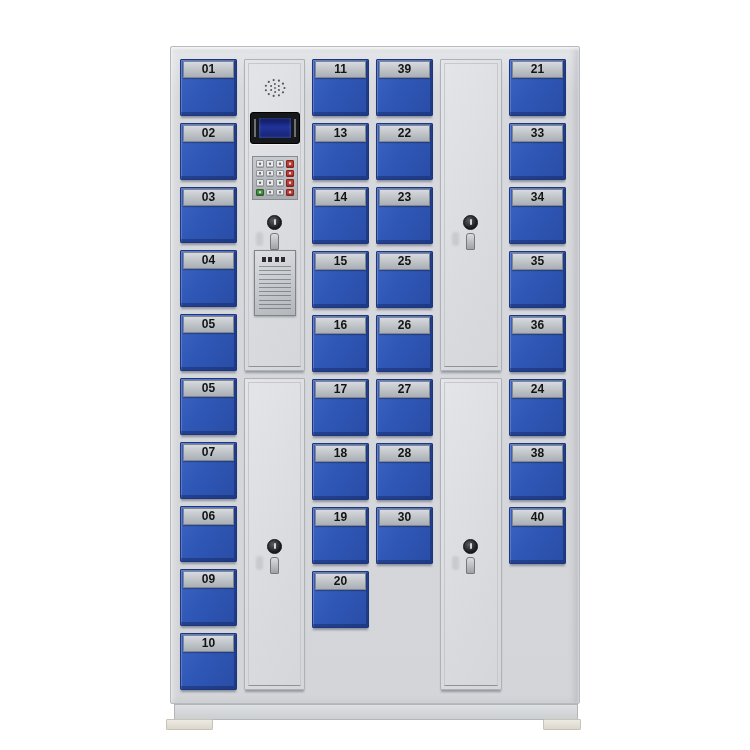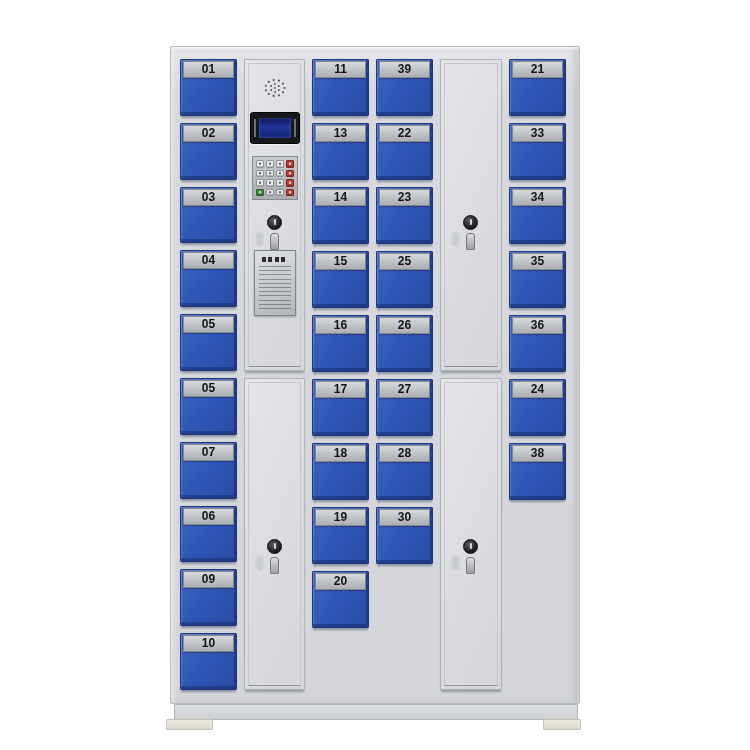--- a/index.html
+++ b/index.html
@@ -324,19 +324,22 @@
           </div>
           <div class="door">
             <span class="plate right">36</span>
           </div>
           <div class="door">
             <span class="plate right">24</span>
           </div>
           <div class="door">
             <span class="plate right">38</span>
           </div>
+          <div class="door">
+            <span class="plate right">40</span>
+          </div>
         </div>
       </div>
   </div>
   <div class="plinth"></div>
   <div class="foot left"></div>
   <div class="foot right"></div>
 </div>
 
 </body></html>

